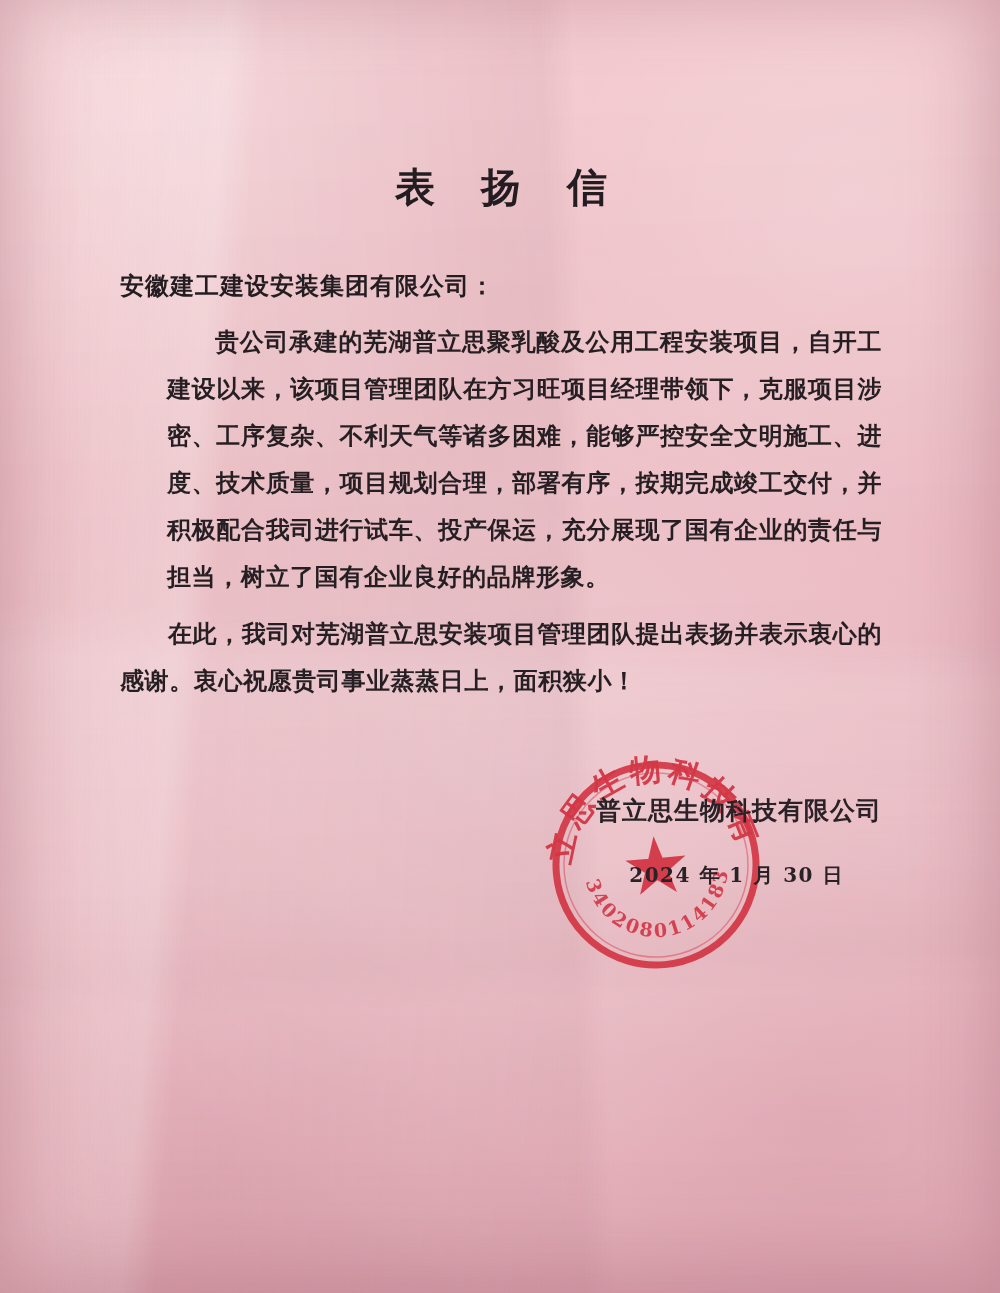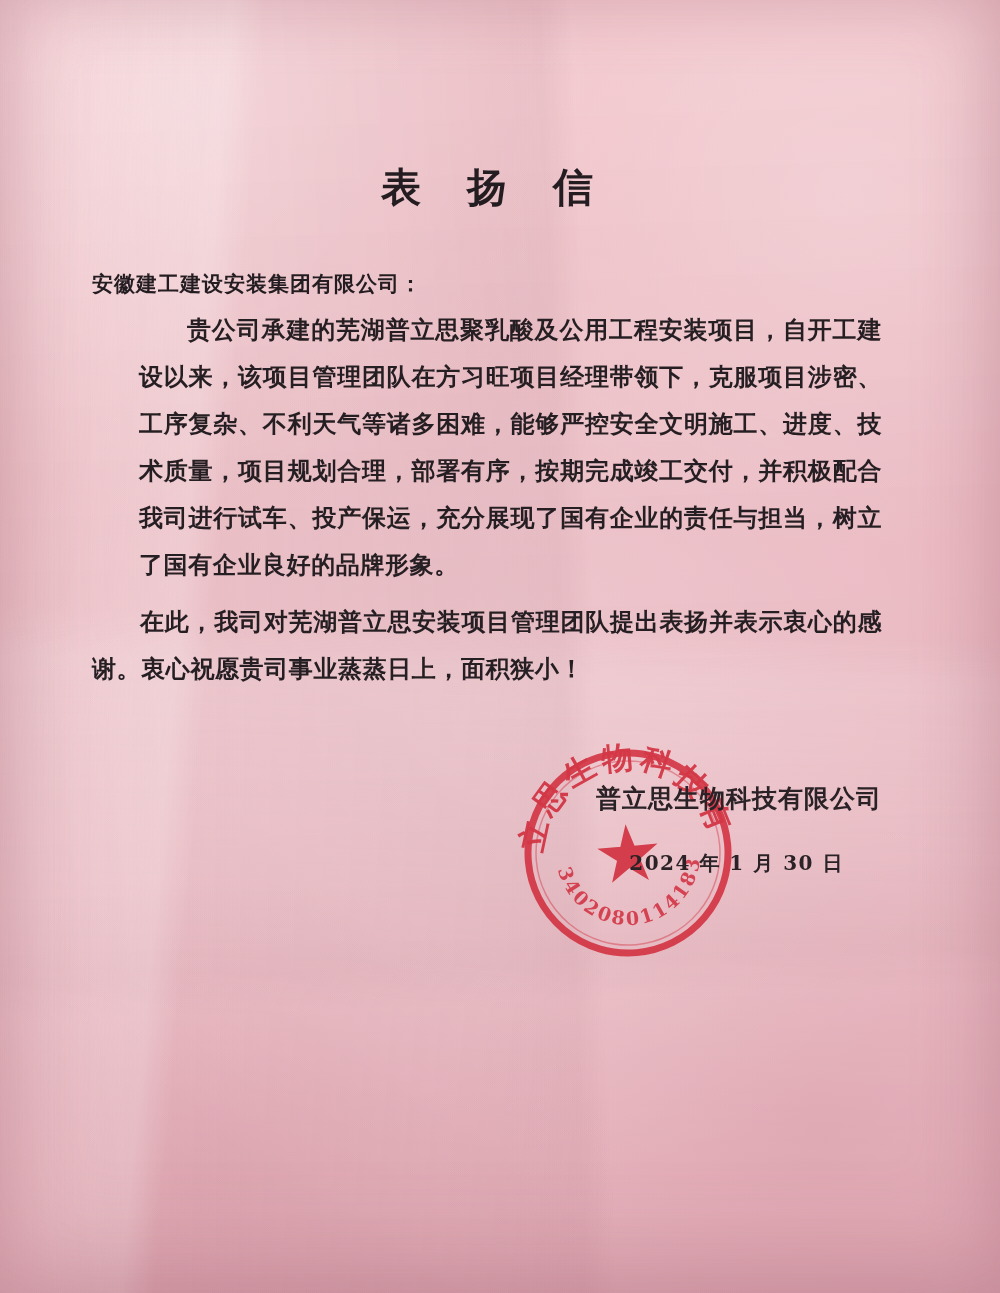--- a/index.html
+++ b/index.html
@@ -49,40 +49,40 @@
     pointer-events: none;
     box-shadow:
       inset 0 0 70px rgba(170,105,120,0.30),
       inset 0 -40px 90px rgba(160,95,112,0.22);
   }
 
   
   #content {
     position: relative;
     z-index: 3;
-    padding: 0 118px 0 92px;
+    padding: 0 118px 0 120px;
     box-sizing: border-box;
     color: #2a2226;
   }
 
   #doc-title {
     margin: 0;
     padding-top: 160px;
     text-align: center;
     font-size: 40px;
     font-weight: bold;
     letter-spacing: 16px;
     text-indent: 16px;
     color: #231c20;
     font-family: "DejaVu Serif", "Liberation Serif", serif;
   }
 
   #salutation {
-    margin: 55px 0 8px 0;
-    font-size: 21px;
+    margin: 55px 0 16px 0;
+    font-size: 24px;
     font-weight: bold;
     letter-spacing: 1px;
     color: #231c20;
   }
 
   .para {
     margin: 10px 0 0 0;
     font-size: 24px;
     line-height: 47px;
     text-align: justify;

